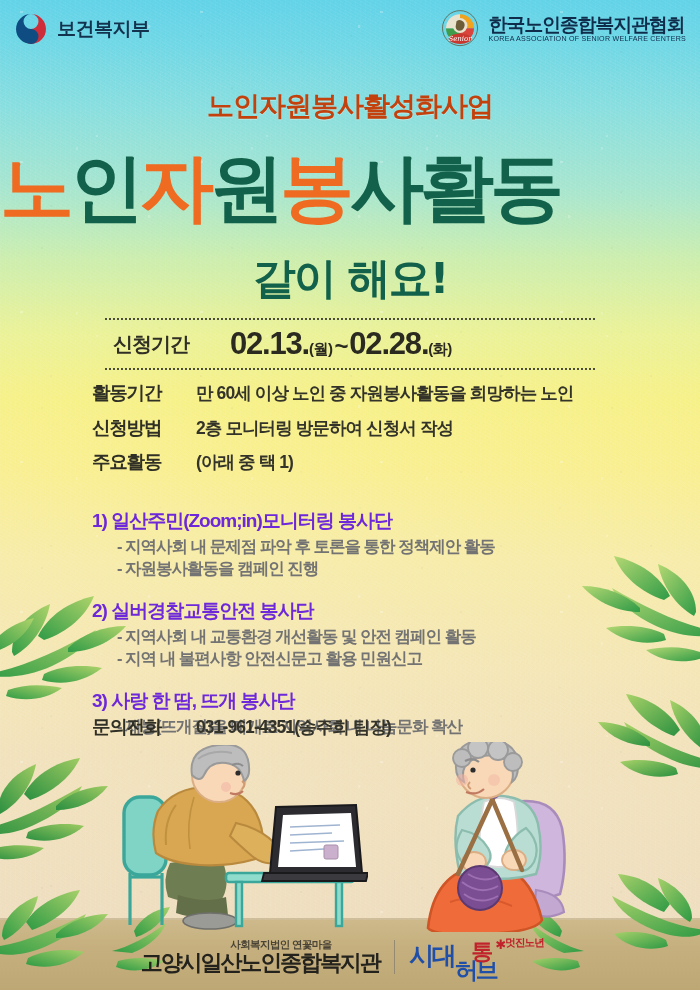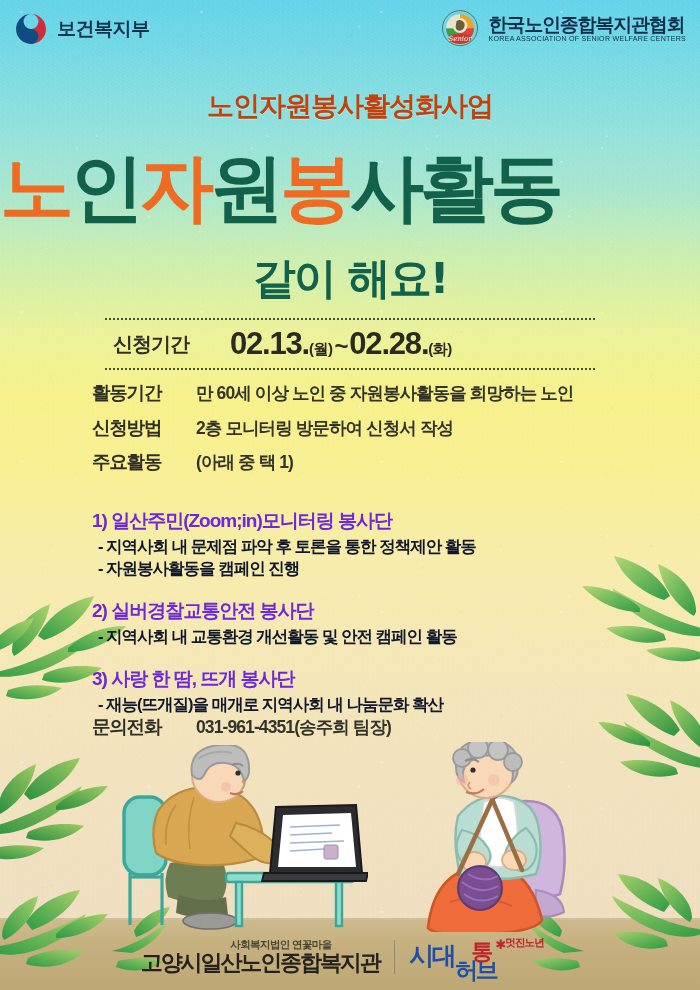--- a/index.html
+++ b/index.html
@@ -141,22 +141,22 @@
   }
 
   
   .acts { position:absolute; left:92px; top:508px; width:575px; }
   .act-block { margin-bottom:7px; }
   .act-title {
     font-size:19px; font-weight:700; color:#6d28d9; letter-spacing:-1px;
     margin-bottom:1px;
   }
   .act-line {
-    font-size:16.5px; font-weight:700; color:#0f172a; letter-spacing:-1px;
-    padding-left:6px; line-height:1.34;
+    font-size:16.5px; font-weight:700; color:#737373; letter-spacing:-1px;
+    padding-left:6px; line-height:1.34;margin-left:19px;
   }
   .act-gap { height:12px; }
 
   
   .phone-row {
     position:absolute; left:92px; top:714px; width:560px;
     display:flex; align-items:baseline;
   }
   .phone-label {
     width:104px; flex:0 0 104px;
@@ -421,20 +421,21 @@
   <div class="acts">
     <div class="act-block">
       <div class="act-title">1) 일산주민(Zoom;in)모니터링 봉사단</div>
       <div class="act-line">- 지역사회 내  문제점 파악 후 토론을 통한 정책제안 활동</div>
       <div class="act-line">- 자원봉사활동을 캠페인 진행</div>
     </div>
     <div class="act-gap"></div>
     <div class="act-block">
       <div class="act-title">2) 실버경찰교통안전 봉사단</div>
       <div class="act-line">- 지역사회 내 교통환경 개선활동 및 안전 캠페인 활동</div>
+      <div class="act-line">- 지역 내 불편사항 안전신문고 활용 민원신고</div>
     </div>
     <div class="act-gap"></div>
     <div class="act-block">
       <div class="act-title">3) 사랑 한 땀, 뜨개 봉사단</div>
       <div class="act-line">- 재능(뜨개질)을 매개로 지역사회 내 나눔문화 확산</div>
     </div>
   </div>
 
   <div class="phone-row">
     <span class="phone-label">문의전화</span>

